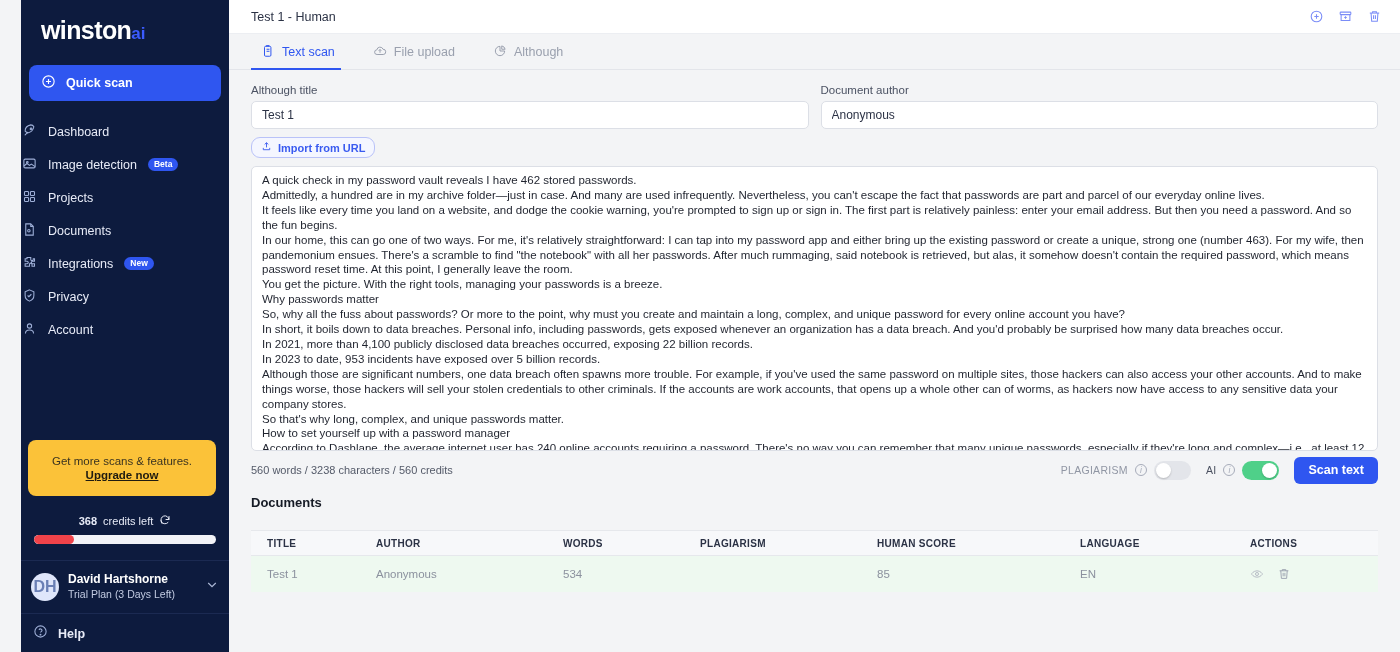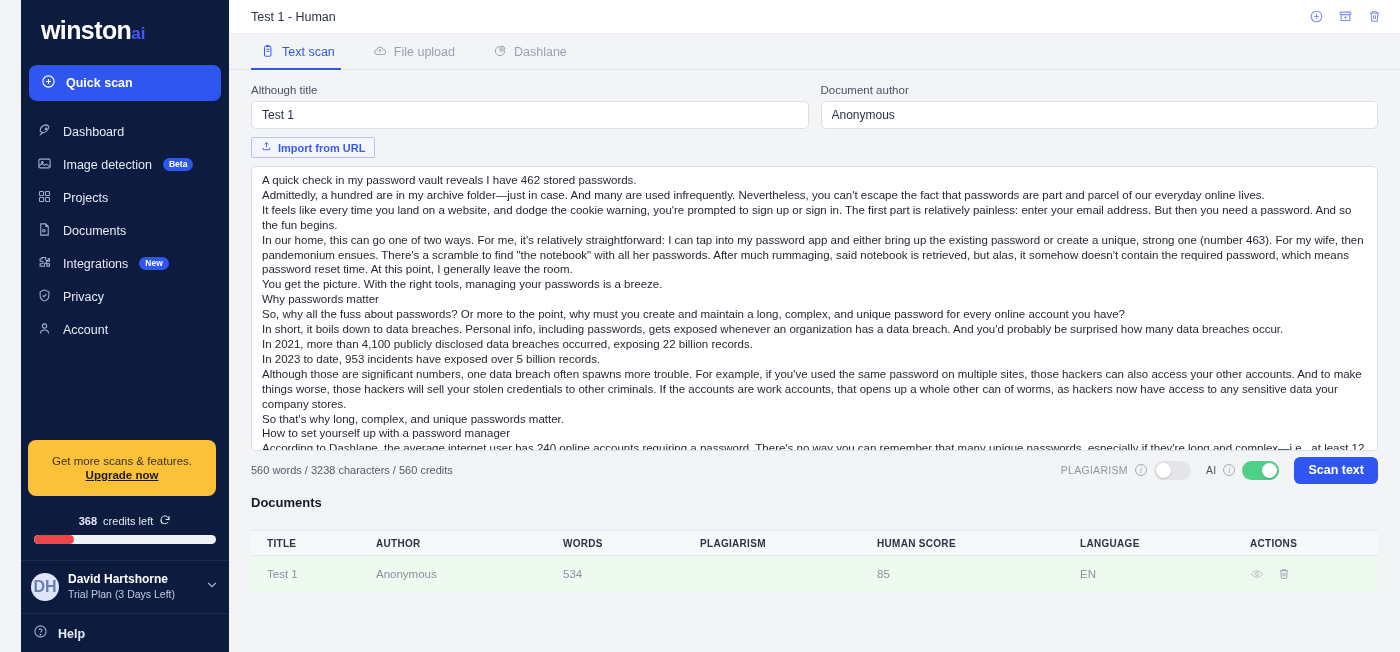--- a/index.html
+++ b/index.html
@@ -27,21 +27,21 @@
     height: 36px; border-radius: 8px;
     background: #2f56f0;
     display: flex; align-items: center; gap: 10px;
     padding-left: 12px; cursor: pointer;
   }
   .quick-scan .qs-label { color: #fff; font-size: 12.5px; font-weight: 700; }
 
   .nav { margin-top: 14px; }
   .nav-item {
     height: 33px; display: flex; align-items: center; gap: 11px;
-    padding-left: 16px; cursor: pointer; color: #cfd6ea;
+    padding-left: 1px; cursor: pointer; color: #cfd6ea;
     font-size: 12.5px;
   }
   .nav-item .nav-label { color: #e7ebf7; font-size: 12.5px; }
   .badge {
     font-size: 8.5px; font-weight: 700; color: #fff;
     background: #2f56f0; border-radius: 9px;
     padding: 2px 6px 2.5px 6px; line-height: 1;
   }
 
   .upsell {
@@ -122,21 +122,21 @@
   .field { flex: 1; }
   .field-label { font-size: 11.5px; color: #4b5263; margin-bottom: 5px; }
   .field input {
     width: 100%; height: 28px; border: 1px solid #dcdfe6; border-radius: 5px;
     background: #fff; padding: 0 10px; font-size: 12px; color: #2b3245;
     font-family: "Liberation Sans", sans-serif; outline: none;
   }
 
   .import-btn {
     margin-top: 8px; height: 21px; display: inline-flex; align-items: center; gap: 6px;
-    border: 1px solid #b9c2f8; border-radius: 2px; background: #f4f6ff;
+    border: 1px solid #b9c2f8; border-radius: 9px; background: #f4f6ff;
     padding: 0 9px; font-size: 11px; color: #3a5bf0; cursor: pointer; font-weight: 600;
     width: fit-content;
   }
 
   .editor-wrap {
     margin-top: 8px; background: #fff;
     border: 1px solid #dcdfe6; border-radius: 5px;
     height: 285px; position: relative; overflow: hidden;
   }
   .editor {
@@ -388,21 +388,21 @@
         </span>
         <span>File upload</span>
       </div>
       <div class="tab">
         <span>
           <svg width="14" height="14" viewBox="0 0 24 24" fill="none" stroke="#9aa0ae" stroke-width="1.7">
               <path d="M12 4a8 8 0 108 8h-8z"></path>
               <path d="M15 3.2A7.5 7.5 0 0120.8 9H15z"></path>
             </svg>
         </span>
-        <span>Dashlane</span>
+        <span>Although</span>
       </div>
     </div>
 
     <div class="content">
 
       <div class="fields">
         <div class="field">
           <div class="field-label">Although title</div>
           <input value="Test 1" style="">
         </div>

